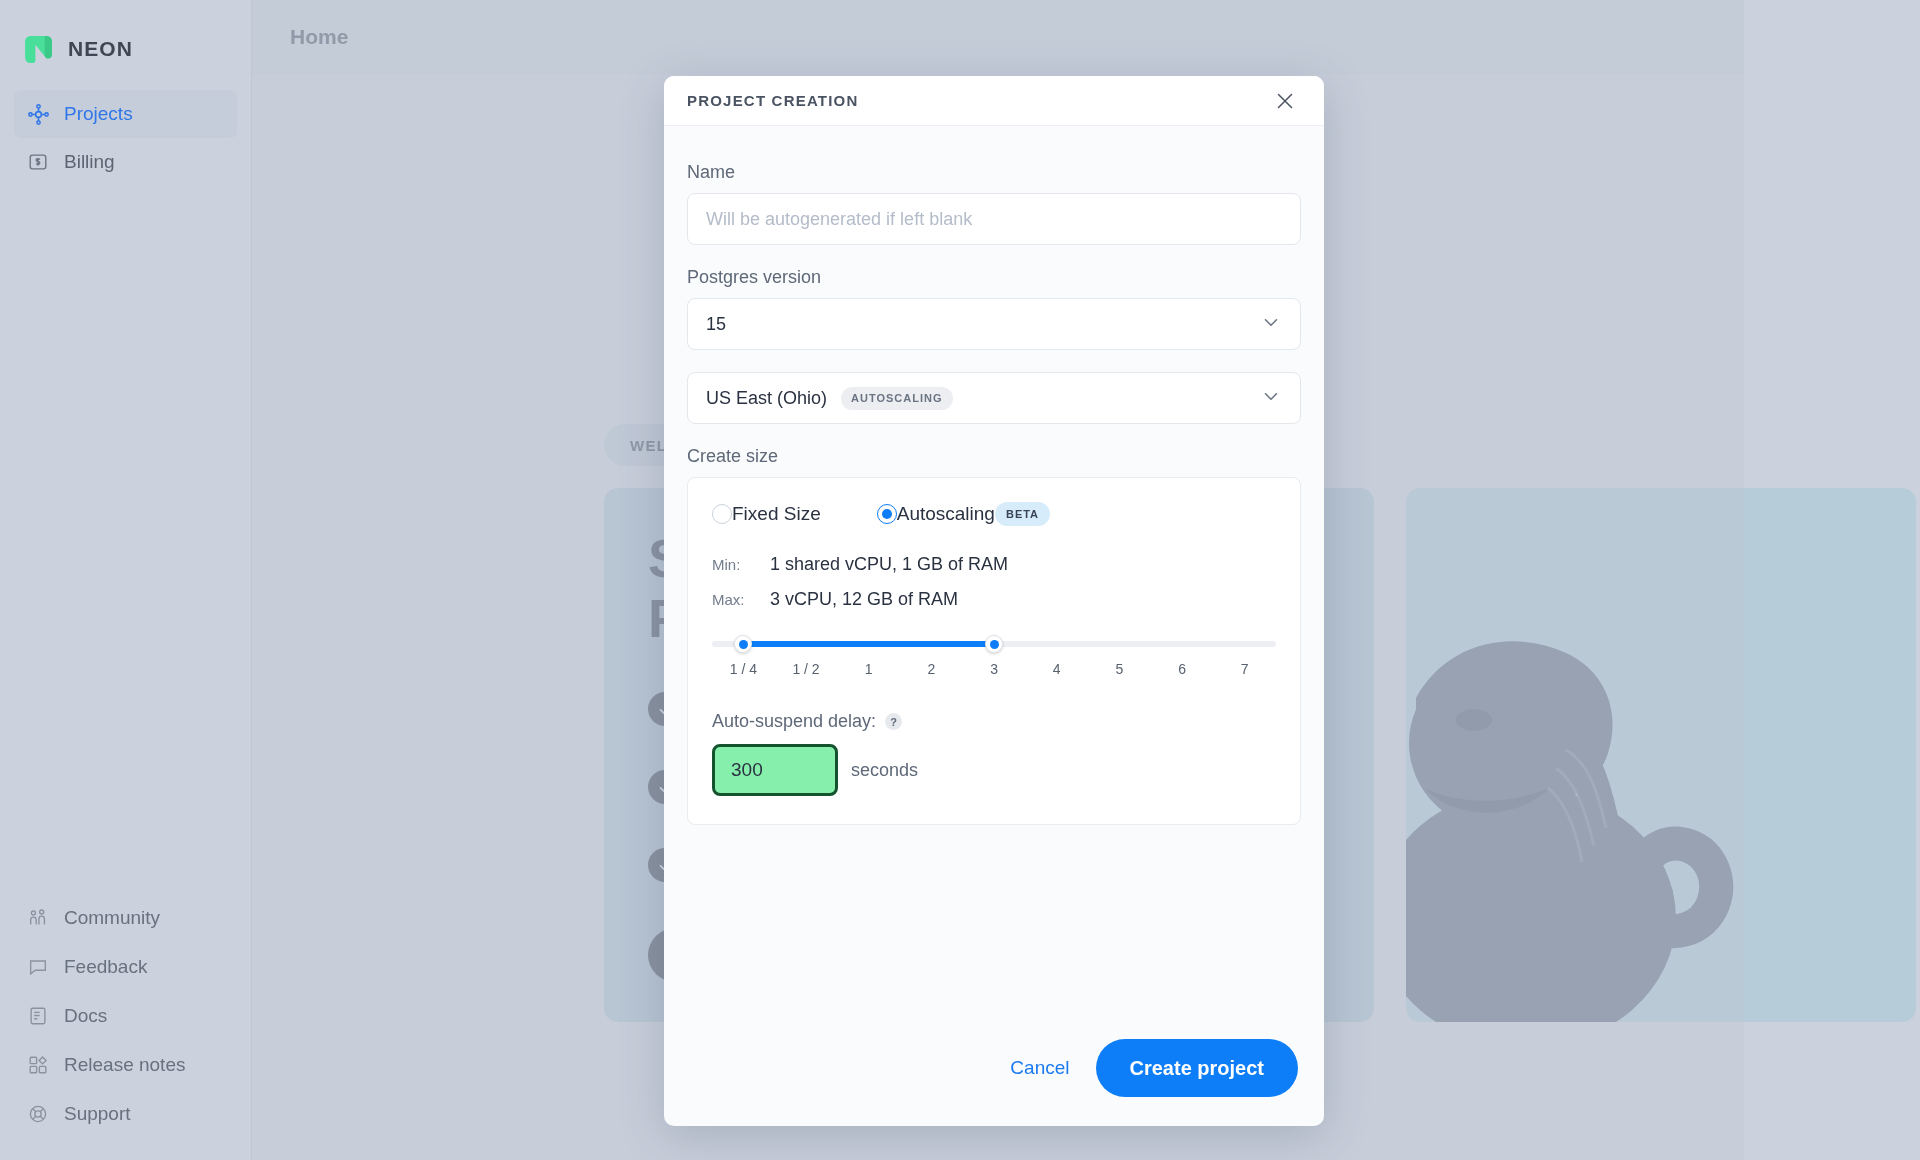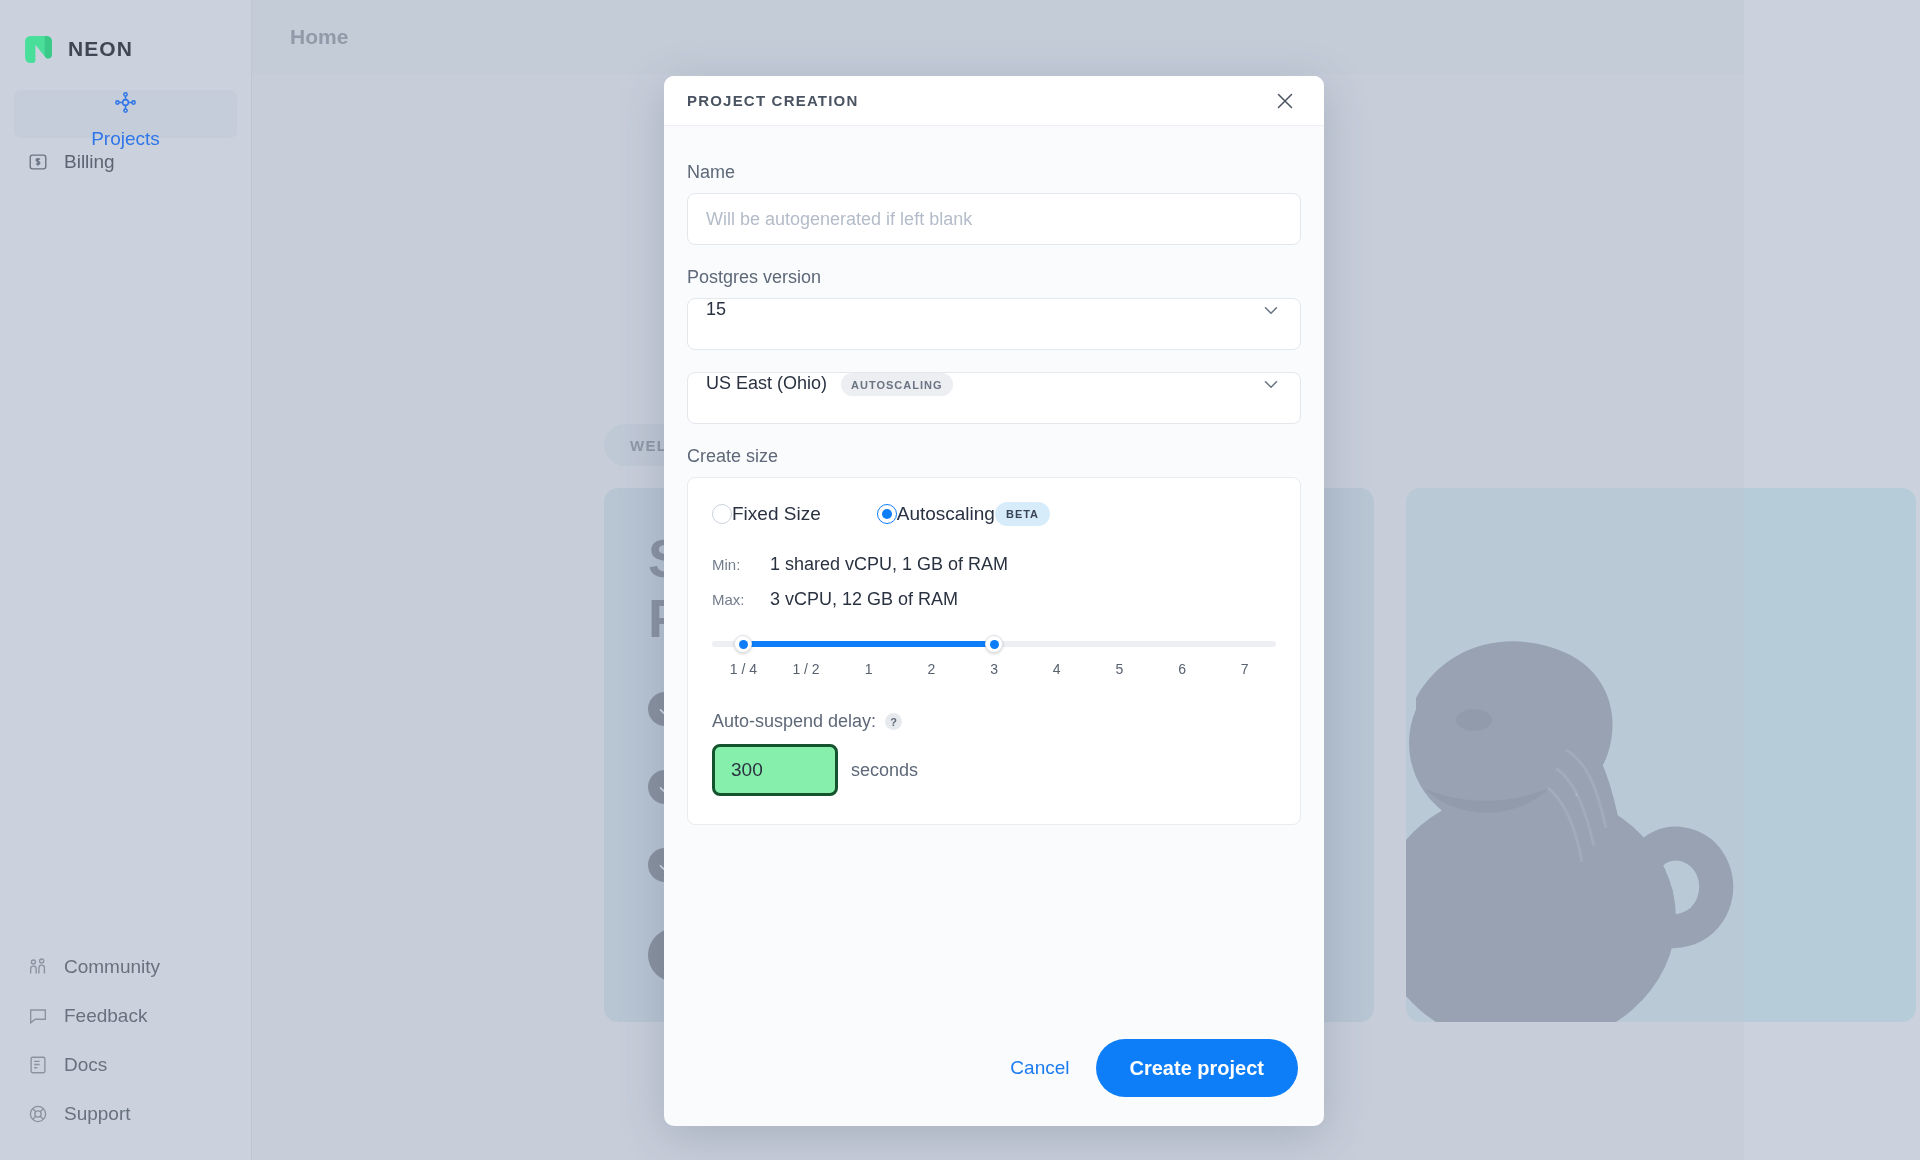--- a/index.html
+++ b/index.html
@@ -23,21 +23,21 @@
   .logo-row { display: flex; align-items: center; gap: 13px; padding: 22px 0 0 22px; height: 76px; }
   .logo-mark { width: 33px; height: 33px; flex: 0 0 33px; }
   .logo-text { font-size: 21px; font-weight: 700; color: #3f4754; letter-spacing: 1.1px; }
 
   .nav-top { margin-top: 14px; padding: 0 14px; }
   .nav-item {
     display: flex; align-items: center; gap: 14px;
     height: 48px; padding: 0 12px; border-radius: 7px;
     font-size: 19px; color: #5c6573; cursor: pointer;
   }
-  .nav-item.active { background: #c5cddb; color: #2f76e8; flex-direction: column; }
+  .nav-item.active { background: #c5cddb; color: #2f76e8; }
   .nav-item .ico { width: 24px; height: 24px; flex: 0 0 24px; display: flex; align-items: center; justify-content: center; }
 
   .nav-bottom { margin-top: auto; padding: 0 14px 22px 14px; }
   .nav-bottom .nav-item { height: 49px; font-size: 19px; color: #68717f; }
 
   
   .main { flex: 1; position: relative; height: 1160px; background: #ccd2dd; }
   .topbar { height: 74px; display: flex; align-items: center; padding-left: 38px; }
   .crumb { font-size: 21px; font-weight: 700; color: #5c6573; }
 
@@ -104,21 +104,21 @@
   .field { margin-bottom: 22px; }
   .flabel { font-size: 18px; color: #5e6878; margin-bottom: 10px; }
   .finput {
     width: 100%; height: 52px; border: 1px solid #e4e7ec; border-radius: 8px;
     background: #fff; font-size: 18px; color: #2a3241;
     padding: 0 18px; font-family: "Liberation Sans", sans-serif;
   }
   .finput::placeholder { color: #b4bcc9; }
   .fselect {
     width: 100%; height: 52px; border: 1px solid #e4e7ec; border-radius: 8px;
-    background: #fff; display: flex; align-items: flex-start; padding: 0 18px;
+    background: #fff; display: flex; align-items: center; padding: 0 18px;
     font-size: 18px; color: #2a3241; cursor: pointer; gap: 14px;
   }
   .fselect .chev { margin-left: auto; }
   .pill-badge {
     height: 23px; padding: 0 10px; border-radius: 12px;
     background: #eceef1; color: #6a7382;
     font-size: 11px; font-weight: 700; letter-spacing: 1px;
     display: flex; align-items: center;
   }
   .pill-beta {
@@ -250,20 +250,31 @@
         <span>Feedback</span>
       </div>
       <div class="nav-item">
         <span class="ico">
           <svg viewBox="0 0 24 24" width="22" height="22" fill="none" stroke="#8b93a1" stroke-width="1.5">
             <rect x="4.5" y="3.5" width="15" height="17" rx="1.6"></rect>
             <path d="M7.8 8h6M7.8 11.5h6M7.8 15h3.5"></path>
           </svg>
         </span>
         <span>Docs</span>
+      </div>
+      <div class="nav-item">
+        <span class="ico">
+          <svg viewBox="0 0 24 24" width="22" height="22" fill="none" stroke="#8b93a1" stroke-width="1.5">
+            <rect x="3.5" y="3.5" width="7" height="7" rx="1"></rect>
+            <rect x="3.5" y="13.5" width="7" height="7" rx="1"></rect>
+            <rect x="13.5" y="13.5" width="7" height="7" rx="1"></rect>
+            <path d="M17 3.2l3.8 3.8L17 10.8 13.2 7z"></path>
+          </svg>
+        </span>
+        <span>Release notes</span>
       </div>
       <div class="nav-item">
         <span class="ico">
           <svg viewBox="0 0 24 24" width="22" height="22" fill="none" stroke="#8b93a1" stroke-width="1.5">
             <circle cx="12" cy="12" r="8.3"></circle>
               <circle cx="12" cy="12" r="3.4"></circle>
             <path d="M6.2 6.2l3.4 3.4M14.4 14.4l3.4 3.4M17.8 6.2l-3.4 3.4M9.6 14.4l-3.4 3.4"></path>
           </svg>
         </span>
         <span>Support</span>

